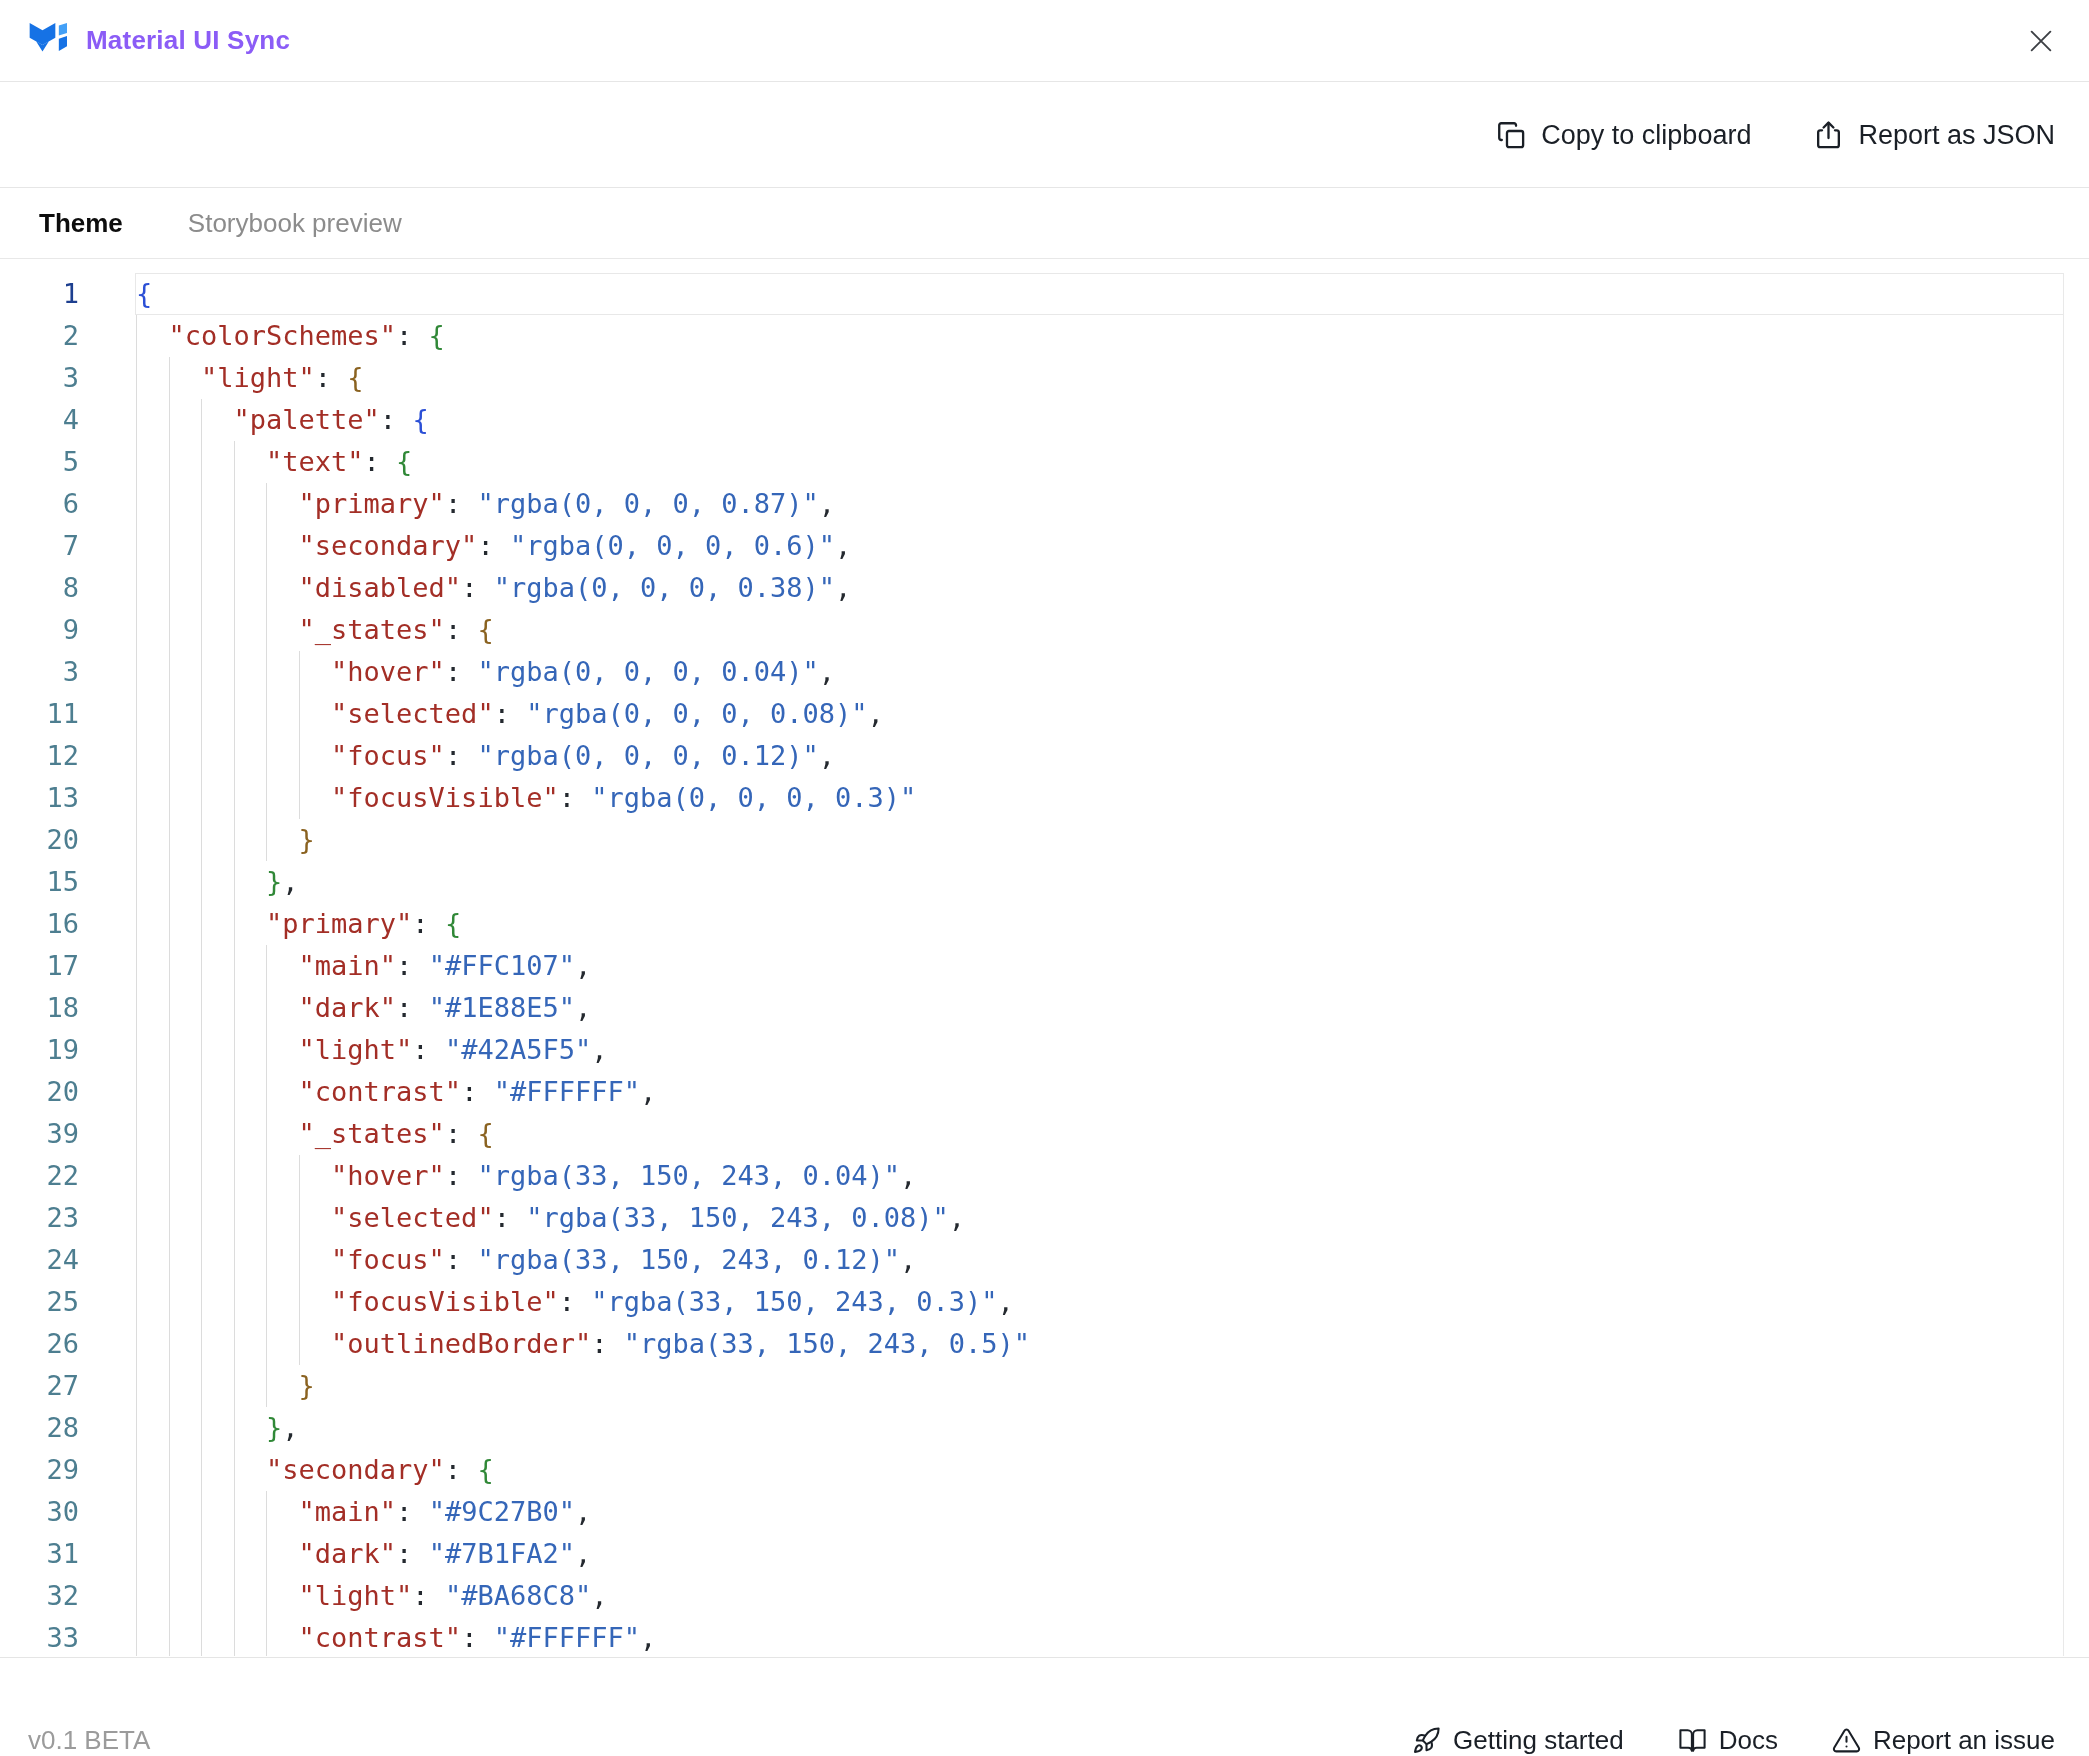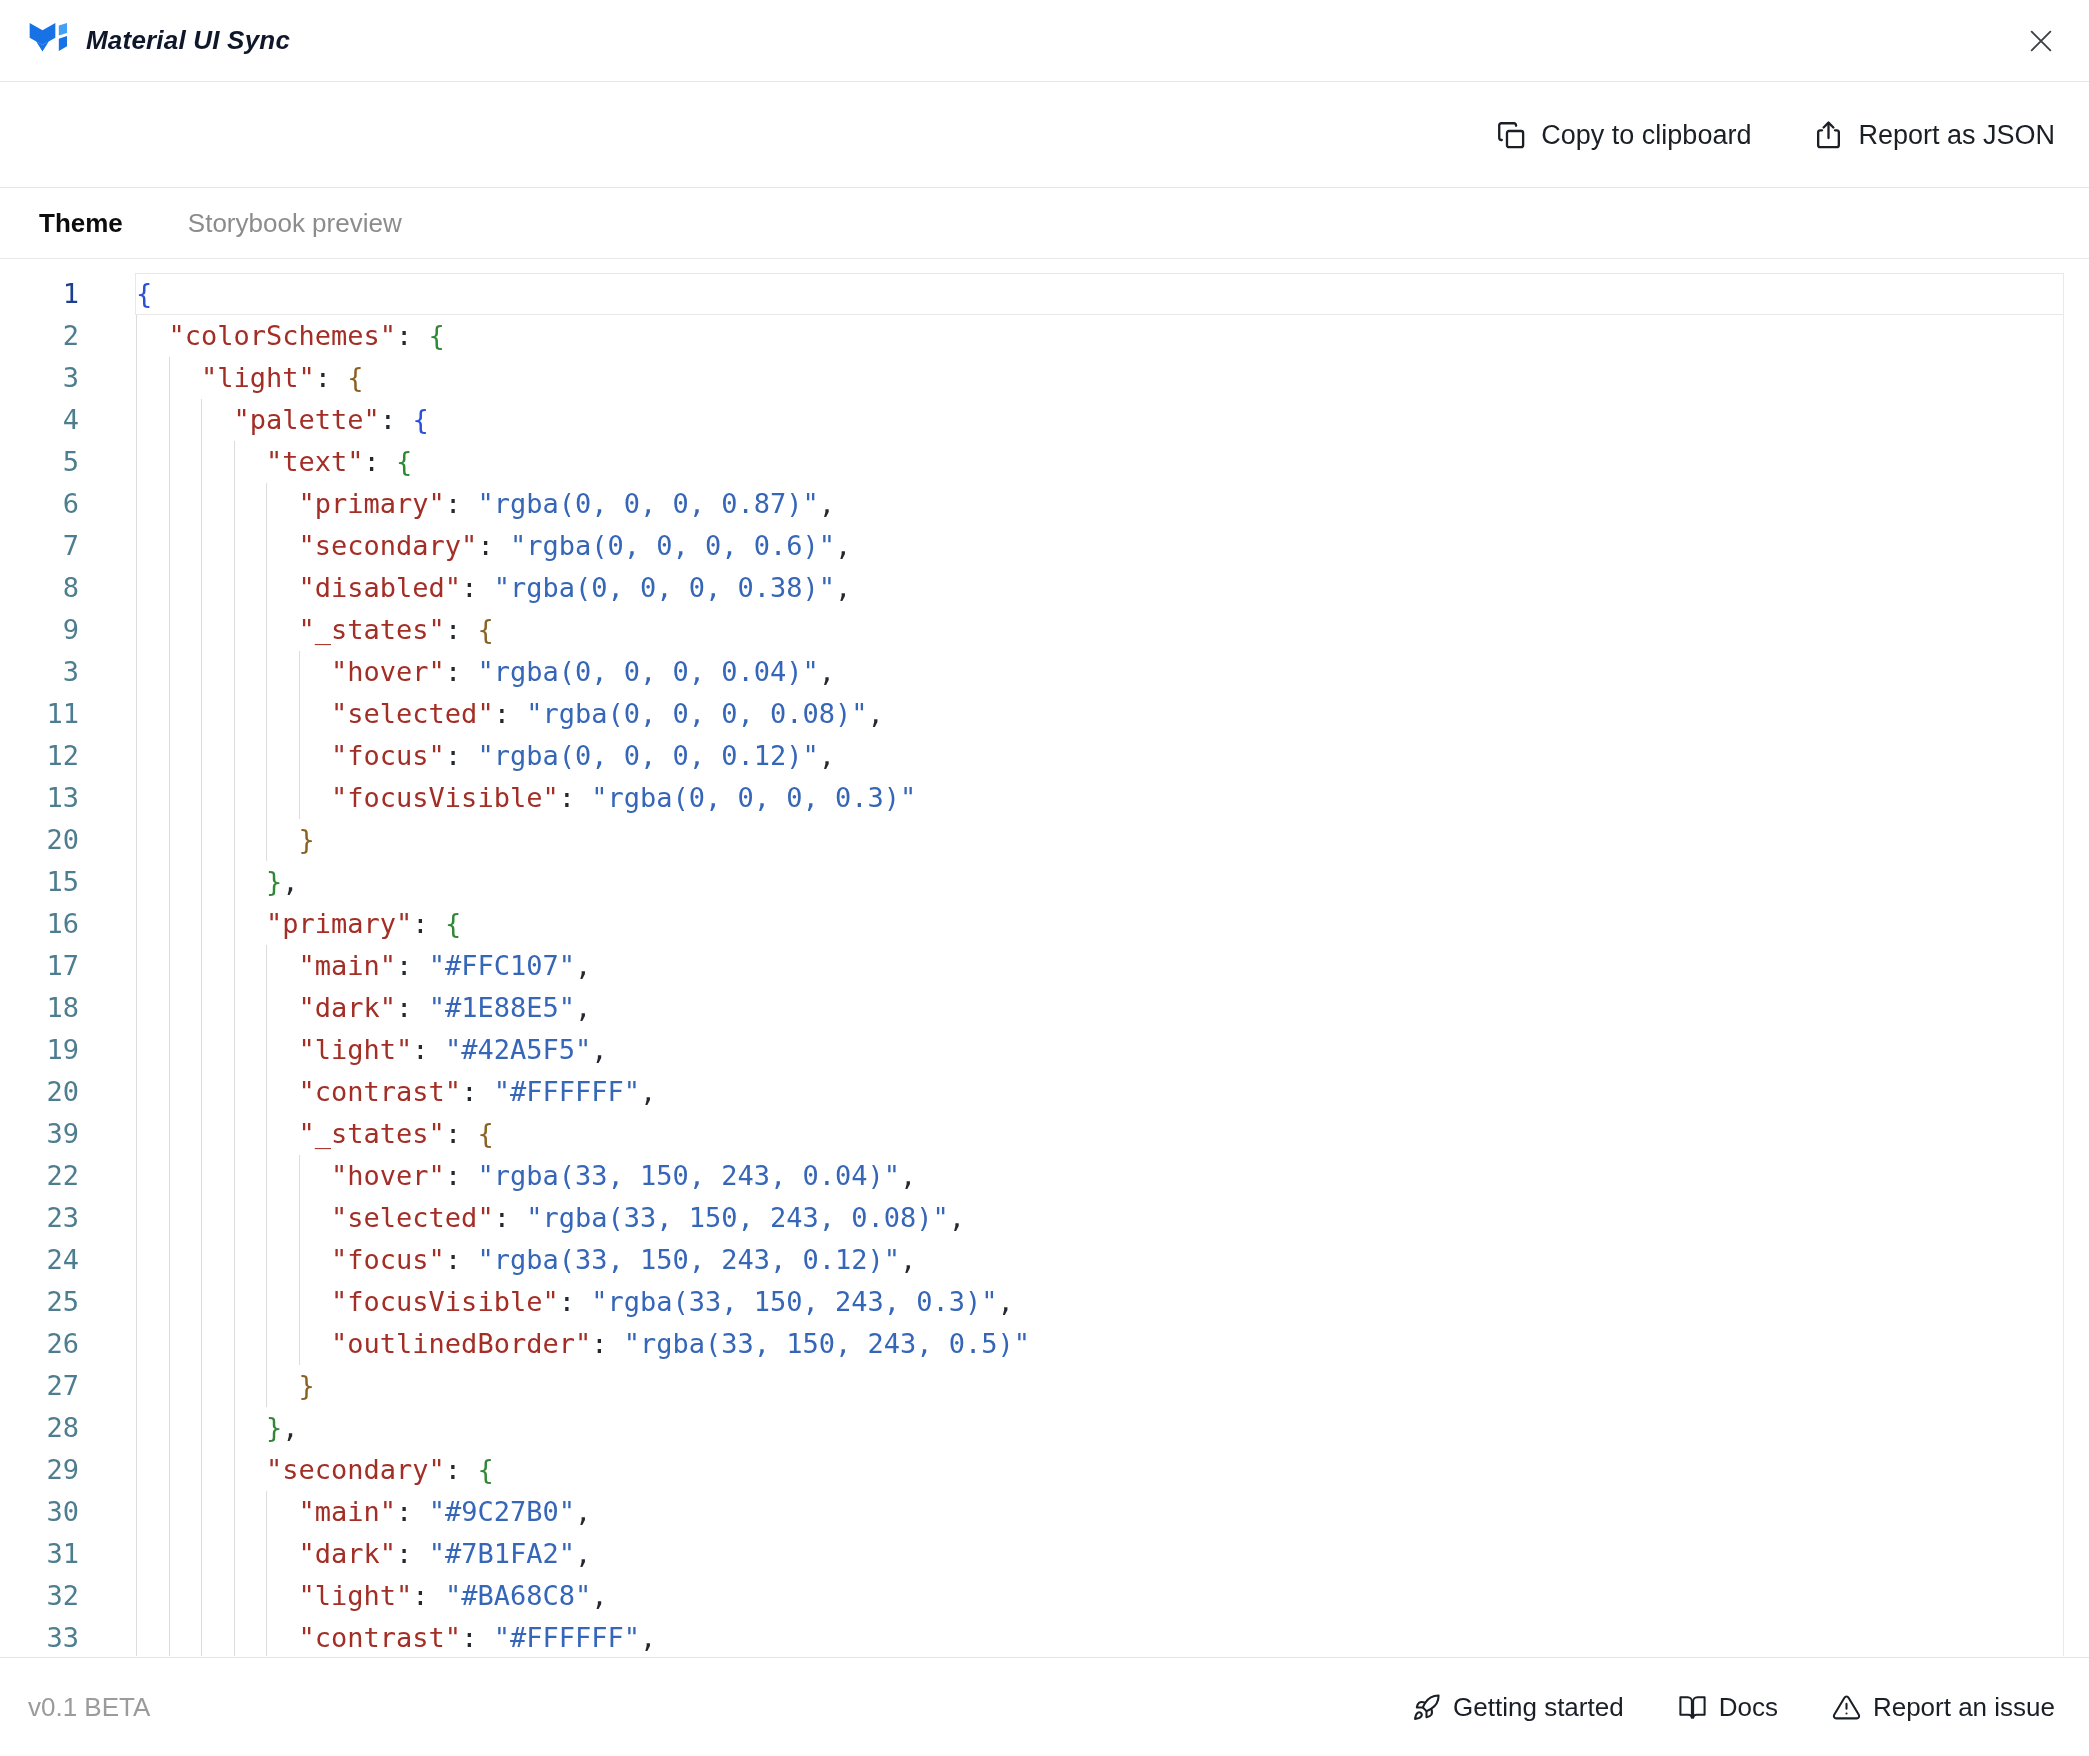--- a/index.html
+++ b/index.html
@@ -5,21 +5,21 @@
   * { margin:0; padding:0; box-sizing:border-box; }
   html,body { overflow:hidden; }
   body {
     width:2089px; height:1756px; position:relative;
     background:#ffffff; font-family:"Liberation Sans", sans-serif; color:#1a1f26;
   }
   
   .hdr { position:absolute; top:0; left:0; right:0; height:82px;
          border-bottom:0.9px solid #e6e6e6; display:flex; align-items:center; padding:0 28px; }
   .hdr .logo { width:43px; height:35px; margin-right:15px; flex:none; }
-  .hdr .title { font-size:26px; font-weight:700; color:#0f172a; letter-spacing:0.2px;font-style:italic; }
+  .hdr .title { font-size:26px; font-weight:700; color:#8b5cf6; letter-spacing:0.2px; }
   .hdr .close { margin-left:auto; width:41px; height:41px; display:flex; align-items:center;
                 justify-content:center; cursor:pointer; background:none; border:none; }
   
   .tbar { position:absolute; top:83px; left:0; right:0; height:105px;
           border-bottom:0.9px solid #e6e6e6; display:flex; align-items:center; padding:0 34px 0 20.5px; }
   .btn-primary { display:flex; align-items:center; gap:15px; background:#4b96ef; color:#fff;
                  border:none; border-radius:11.2px; height:64px; padding:0 32px 0 26px;
                  font-size:27px; font-weight:500; font-family:inherit; cursor:pointer; }
   .tbar-right { margin-left:auto; display:flex; align-items:center; gap:62px; }
   .ghost-btn { display:flex; align-items:center; gap:14px; background:none; border:none;
@@ -42,21 +42,21 @@
          border:0.9px solid #e8e8e8; border-right:none; pointer-events:none; }
   .guide { position:absolute; top:0; bottom:0; width:0; border-left:0.9px solid var(--c-guide); }
   .tk-key { color:var(--c-key); }
   .tk-p   { color:var(--c-punct); }
   .tk-v   { color:var(--c-value); }
   .tk-b1  { color:var(--c-brace1); }
   .tk-b2  { color:var(--c-brace2); }
   .tk-b3  { color:var(--c-brace3); }
   
   .ftr { position:absolute; top:1657px; left:0; right:0; bottom:0; border-top:0.9px solid #e5e5e5;
-         display:flex; align-items:center; padding:0 34px 0 28px; background:#fff; }
+         display:flex; align-items:flex-end; padding:0 34px 0 28px; background:#fff; }
   .version { color:#9b9b9b; font-size:26px; }
   .ftr-right { margin-left:auto; display:flex; align-items:center; gap:54px; }
   .link { display:flex; align-items:center; gap:12px; background:none; border:none;
           font-family:inherit; font-size:26px; color:#1a1f26; cursor:pointer; }
   .icon { display:inline-flex; flex:none; }
 </style>
 </head>
 <body>
 
 <div class="hdr">

